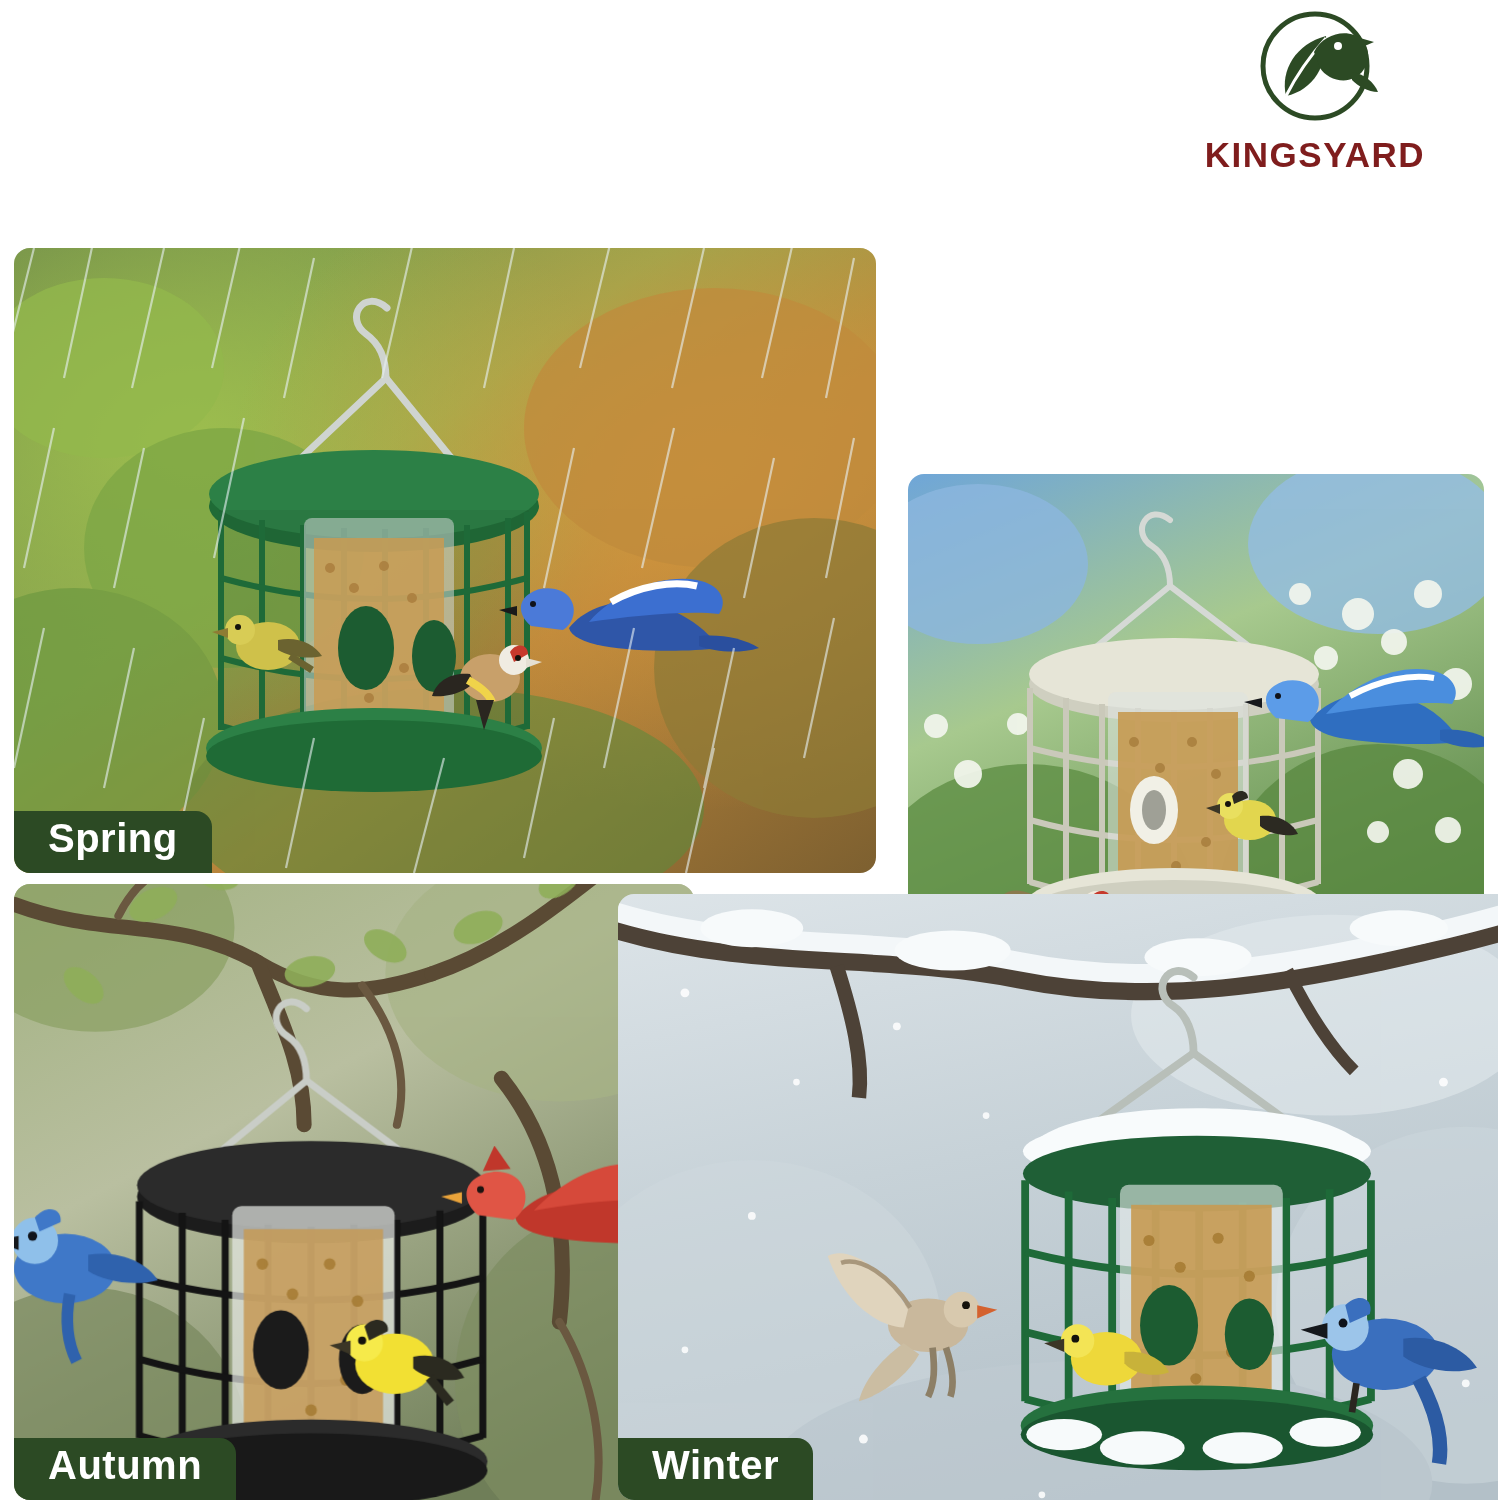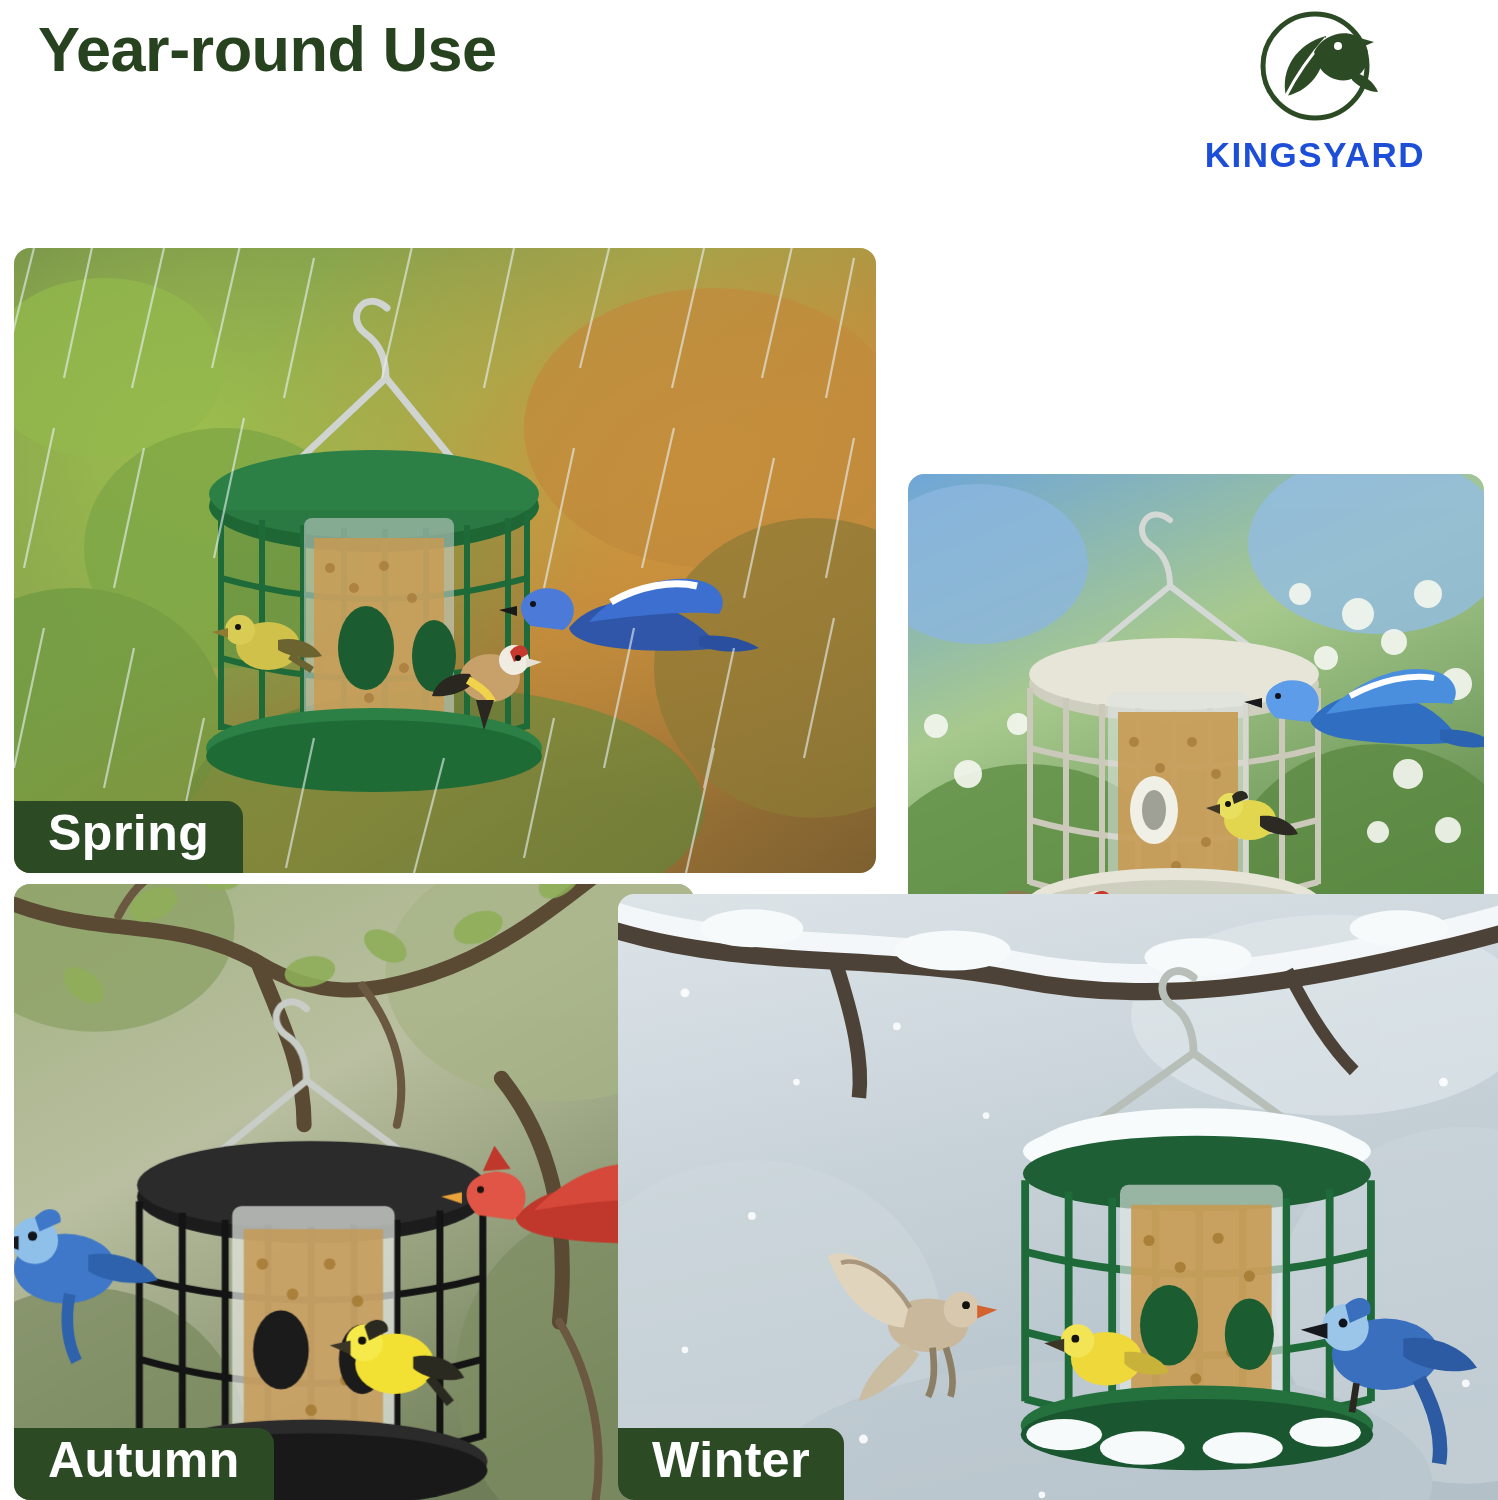--- a/index.html
+++ b/index.html
@@ -44,21 +44,21 @@
     align-items: center;
     justify-content: flex-start;
   }
   .brand-mark {
     width: 150px;
     height: 125px;
     display: block;
   }
   .brand-name {
     margin-top: 2px;
-    color: #1d4ed8;
+    color: #7f1d1d;
     font-size: 35px;
     font-weight: bold;
     letter-spacing: 1.5px;
     white-space: nowrap;
   }
 
   
   .grid {
     position: absolute;
     left: 0;
@@ -83,34 +83,33 @@
     height: 100%;
   }
   .photo svg { display: block; width: 100%; height: 100%; }
 
   .season-label {
     position: absolute;
     left: 0;
     bottom: 0;
     background: #2c4a24;
     color: #ffffff;
-    font-size: 50px;
+    font-size: 40px;
     font-weight: bold;
     padding: 6px 34px 14px 34px;
     border-top-right-radius: 16px;
     letter-spacing: 0.5px;
     line-height: 1.05;
   }
 </style>
 </head>
 <body>
 
 <div class="header">
   <div class="headline">
-    <div>Year-round Use</div>
   </div>
 
   <div class="brand">
     <svg class="brand-mark" viewBox="0 0 150 125">
 
       <circle cx="75" cy="58" r="52" fill="none" stroke="#2c4a24" stroke-width="5"></circle>
 
       <path d="M46 88 C40 62 56 36 86 28 C88 56 74 82 46 88 Z" fill="#2c4a24"></path>
       <path d="M46 88 C56 68 70 48 86 30" fill="none" stroke="#ffffff" stroke-width="3"></path>
 

